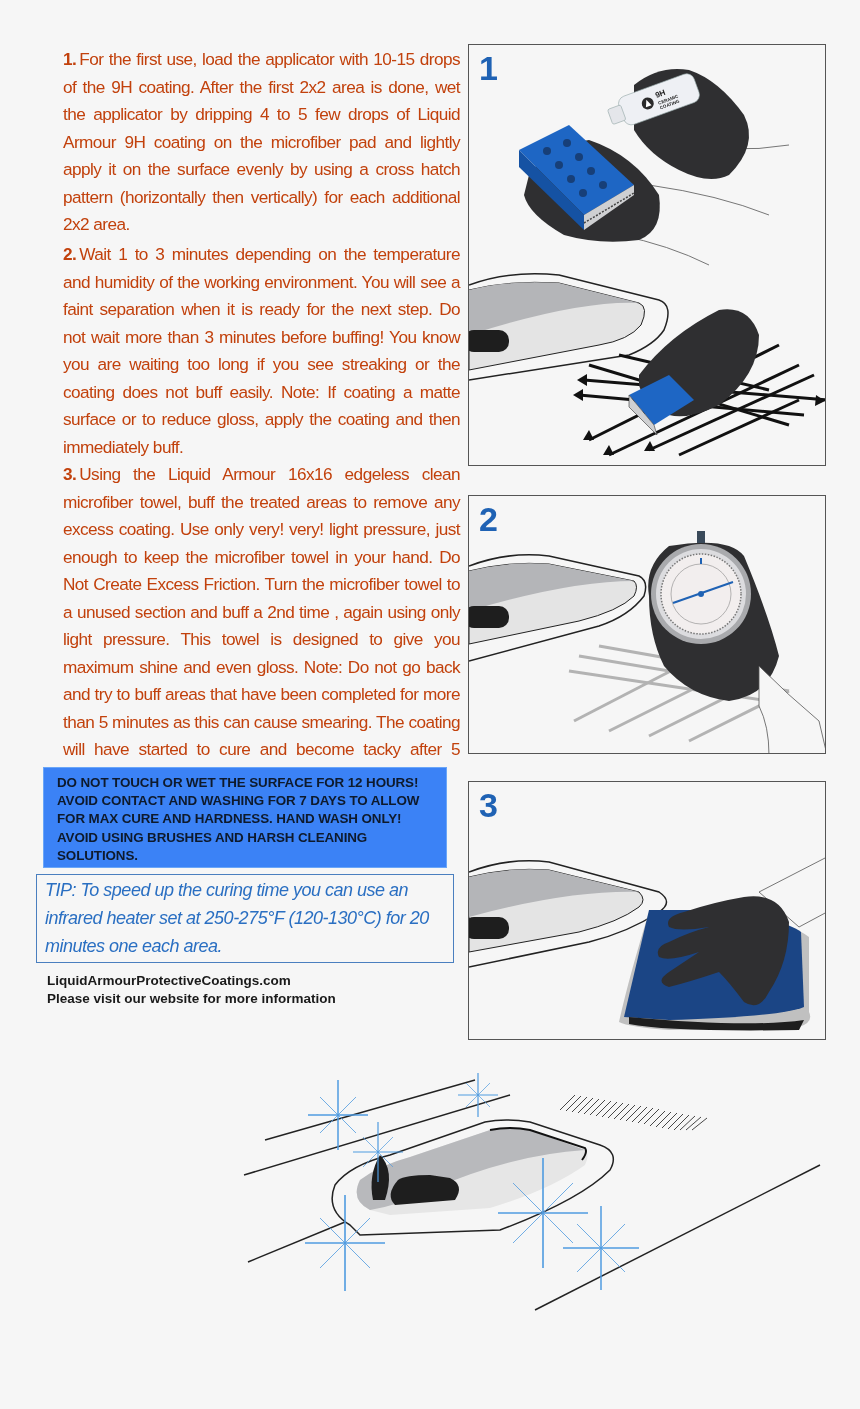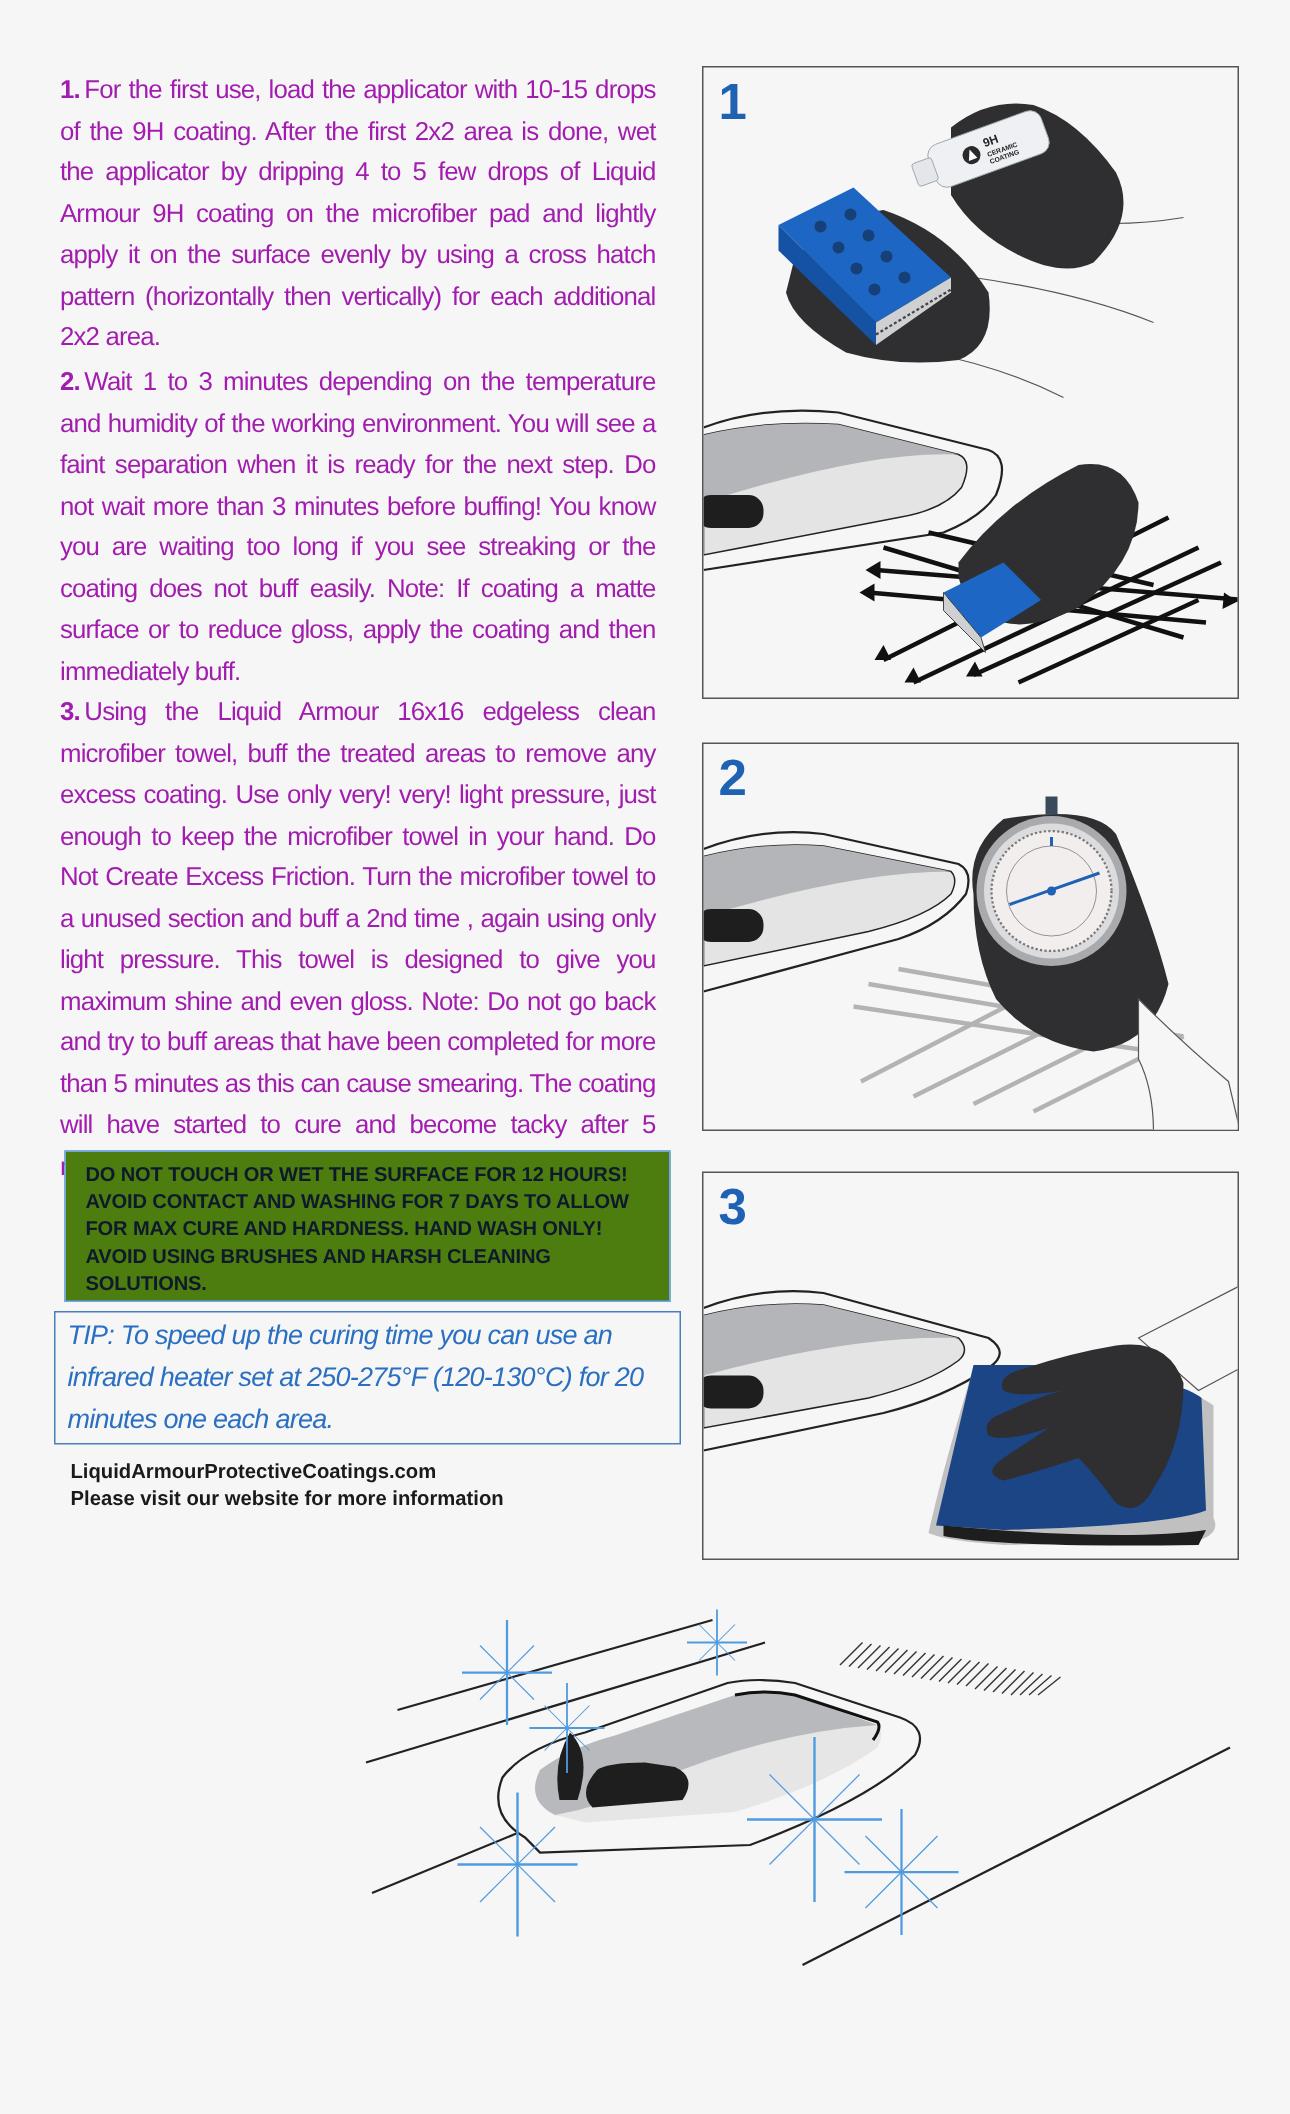--- a/index.html
+++ b/index.html
@@ -6,40 +6,40 @@
   body {
     width: 860px; height: 1409px;
     background: #f6f6f6;
     position: relative;
     overflow: hidden;
     font-family: "Liberation Sans", sans-serif;
     color: #222;
   }
   .step-text {
     position: absolute;
-    left: 40px;
+    left: 63px;
     width: 397px;
     font-family: "Liberation Sans Narrow", "Liberation Sans", sans-serif;
     font-size: 17.2px;
     line-height: 27.5px;
     text-align: justify;
     letter-spacing: -0.55px;
-    color: #a21caf;
+    color: #c2410c;
     transform-origin: left top;
   }
   .step-text .num { font-weight: bold; margin-right: 3px; }
   #step1 { top: 46px; }
   #step2 { top: 241px; }
   #step3 { top: 461px; }
 
   .warning-box {
     position: absolute;
     left: 43px; top: 767px;
     width: 404px; height: 101px;
-    background: #4d7c0f;
+    background: #3b82f6;
     border: 1px solid #6aa6f8;
     box-sizing: border-box;
     padding: 6px 12px 0 13px;
     font-family: "Liberation Sans", sans-serif;
     font-weight: bold;
     font-size: 13.4px;
     line-height: 18.2px;
     color: #0e1a2c;
     letter-spacing: -0.1px;
   }

